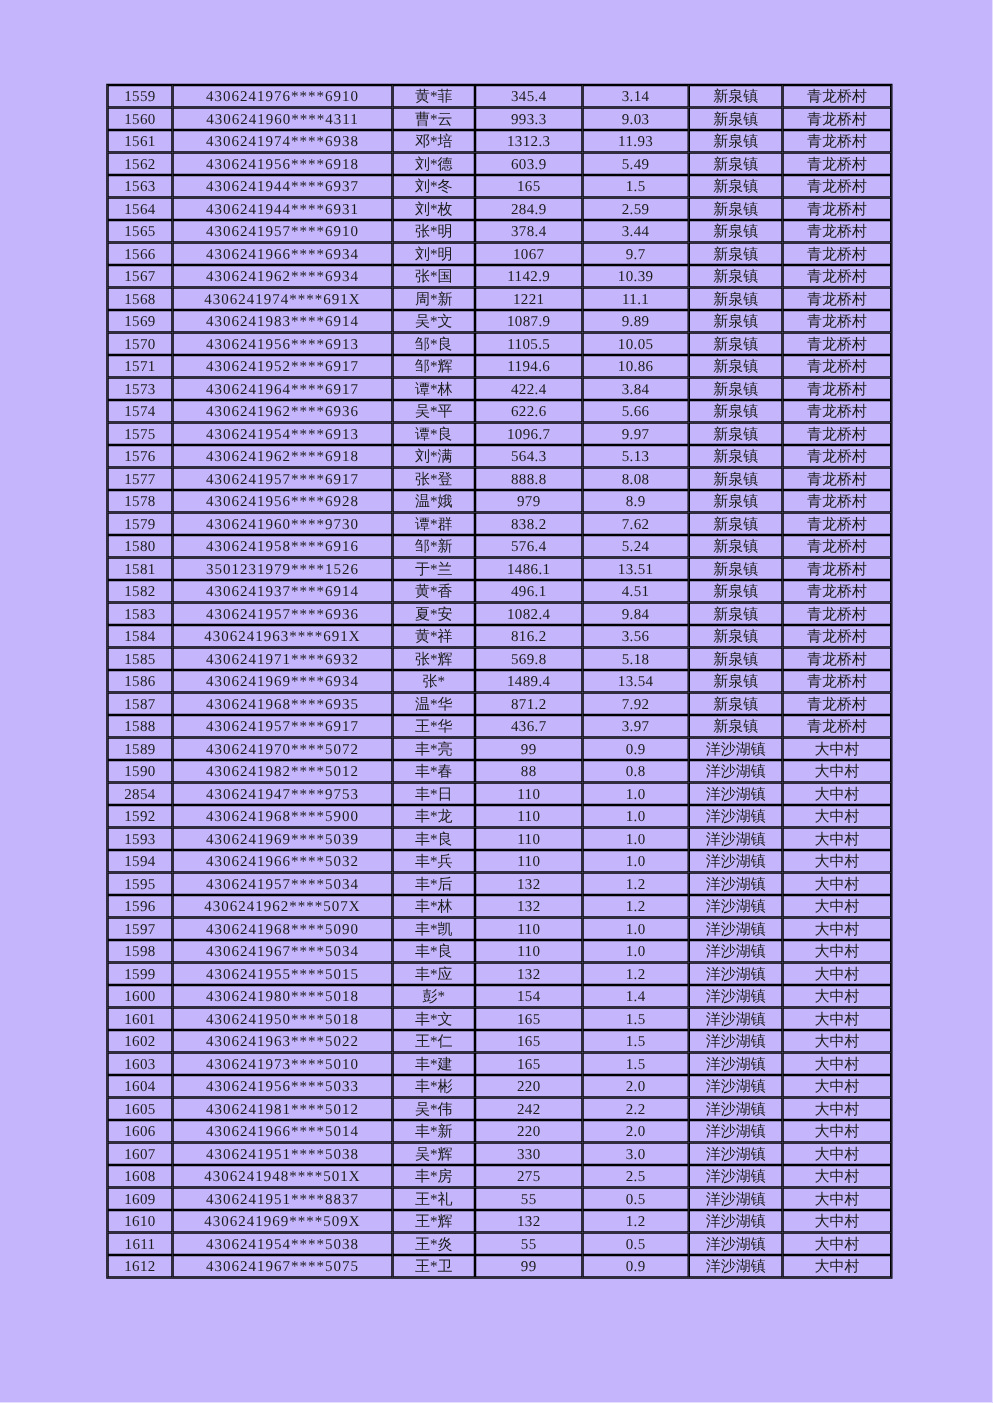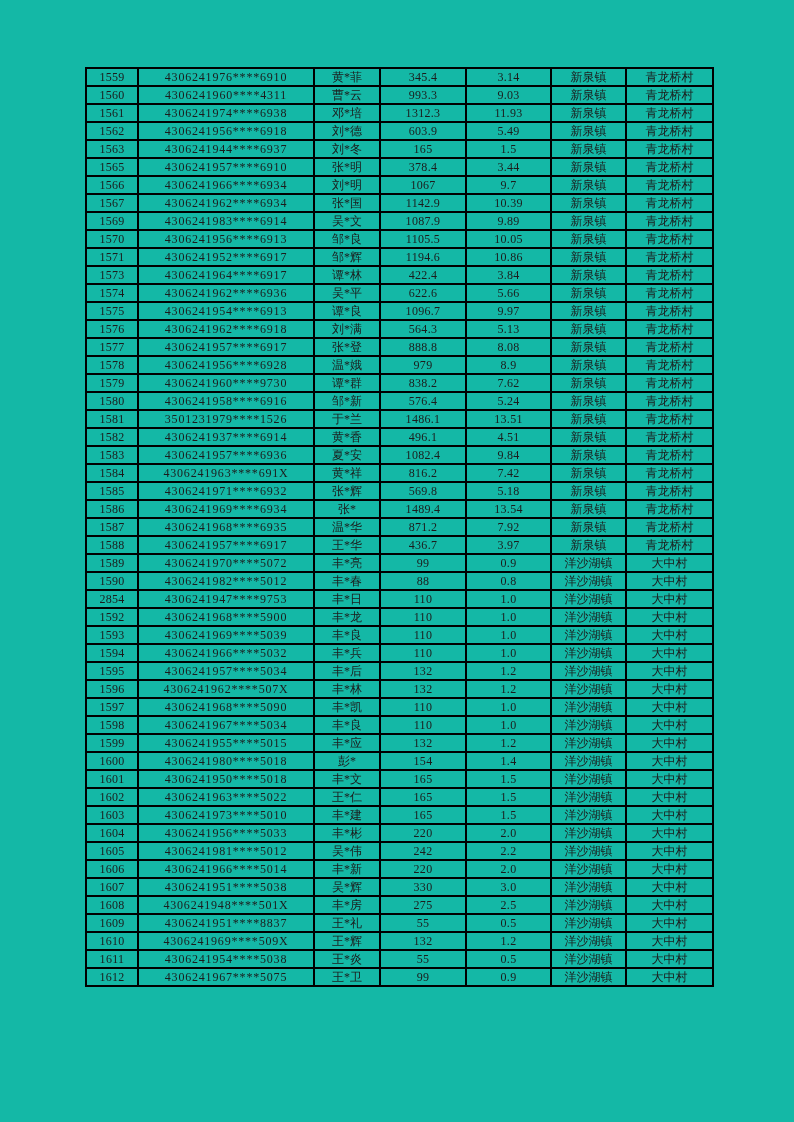--- a/index.html
+++ b/index.html
@@ -12,21 +12,21 @@
     height: 1122px;
     position: relative;
     font-family: "Liberation Serif", "DejaVu Serif", serif;
     color: #1c1c1c;
   }
   .page {
     position: absolute;
     left: 0; top: 0;
     width: 794px;
     height: 1122px;
-    background: #14b8a6;
+    background: #c4b5fd;
   }
   table.grid {
     position: absolute;
     left: 85px;
     top: 67px;
     width: 627px;
     border-collapse: separate;
     border-spacing: 0;
     table-layout: fixed;
     border: 1px solid #000;
@@ -102,20 +102,29 @@
         <tr>
           <td class="c-no">1563</td>
           <td class="c-id">4306241944****6937</td>
           <td class="c-name">刘*冬</td>
           <td class="c-amt">165</td>
           <td class="c-rate">1.5</td>
           <td class="c-town">新泉镇</td>
           <td class="c-village">青龙桥村</td>
         </tr>
         <tr>
+          <td class="c-no">1564</td>
+          <td class="c-id">4306241944****6931</td>
+          <td class="c-name">刘*枚</td>
+          <td class="c-amt">284.9</td>
+          <td class="c-rate">2.59</td>
+          <td class="c-town">新泉镇</td>
+          <td class="c-village">青龙桥村</td>
+        </tr>
+        <tr>
           <td class="c-no">1565</td>
           <td class="c-id">4306241957****6910</td>
           <td class="c-name">张*明</td>
           <td class="c-amt">378.4</td>
           <td class="c-rate">3.44</td>
           <td class="c-town">新泉镇</td>
           <td class="c-village">青龙桥村</td>
         </tr>
         <tr>
           <td class="c-no">1566</td>
@@ -129,20 +138,29 @@
         <tr>
           <td class="c-no">1567</td>
           <td class="c-id">4306241962****6934</td>
           <td class="c-name">张*国</td>
           <td class="c-amt">1142.9</td>
           <td class="c-rate">10.39</td>
           <td class="c-town">新泉镇</td>
           <td class="c-village">青龙桥村</td>
         </tr>
         <tr>
+          <td class="c-no">1568</td>
+          <td class="c-id">4306241974****691X</td>
+          <td class="c-name">周*新</td>
+          <td class="c-amt">1221</td>
+          <td class="c-rate">11.1</td>
+          <td class="c-town">新泉镇</td>
+          <td class="c-village">青龙桥村</td>
+        </tr>
+        <tr>
           <td class="c-no">1569</td>
           <td class="c-id">4306241983****6914</td>
           <td class="c-name">吴*文</td>
           <td class="c-amt">1087.9</td>
           <td class="c-rate">9.89</td>
           <td class="c-town">新泉镇</td>
           <td class="c-village">青龙桥村</td>
         </tr>
         <tr>
           <td class="c-no">1570</td>
@@ -259,21 +277,21 @@
           <td class="c-amt">1082.4</td>
           <td class="c-rate">9.84</td>
           <td class="c-town">新泉镇</td>
           <td class="c-village">青龙桥村</td>
         </tr>
         <tr>
           <td class="c-no">1584</td>
           <td class="c-id">4306241963****691X</td>
           <td class="c-name">黄*祥</td>
           <td class="c-amt">816.2</td>
-          <td class="c-rate">7.42</td>
+          <td class="c-rate">3.56</td>
           <td class="c-town">新泉镇</td>
           <td class="c-village">青龙桥村</td>
         </tr>
         <tr>
           <td class="c-no">1585</td>
           <td class="c-id">4306241971****6932</td>
           <td class="c-name">张*辉</td>
           <td class="c-amt">569.8</td>
           <td class="c-rate">5.18</td>
           <td class="c-town">新泉镇</td>

